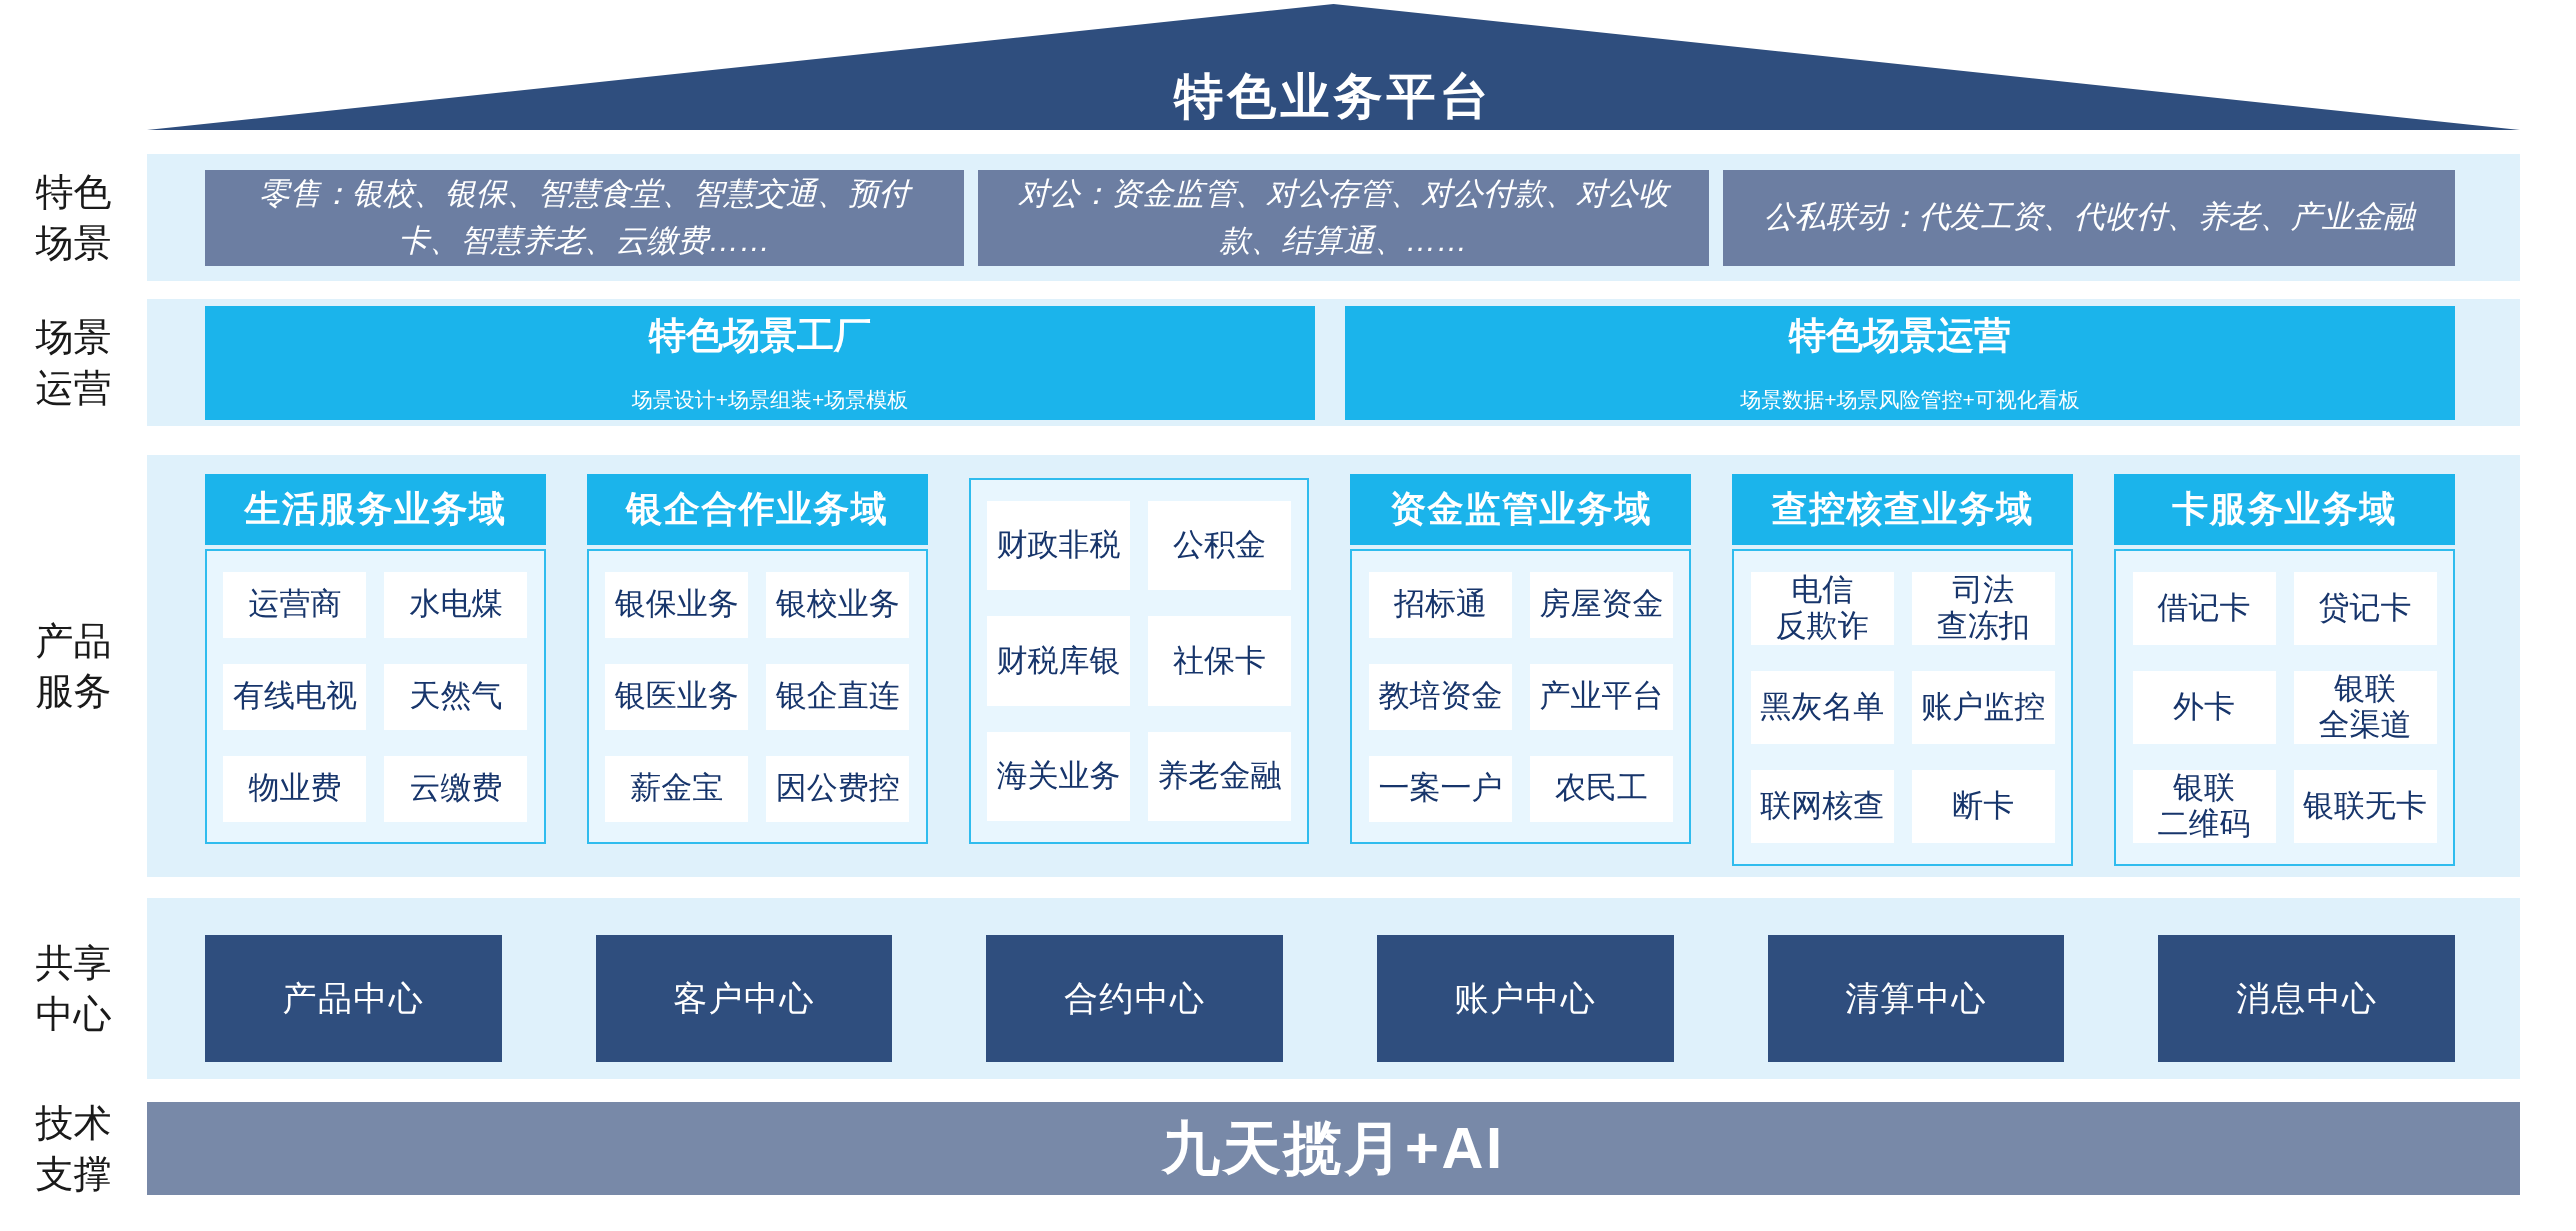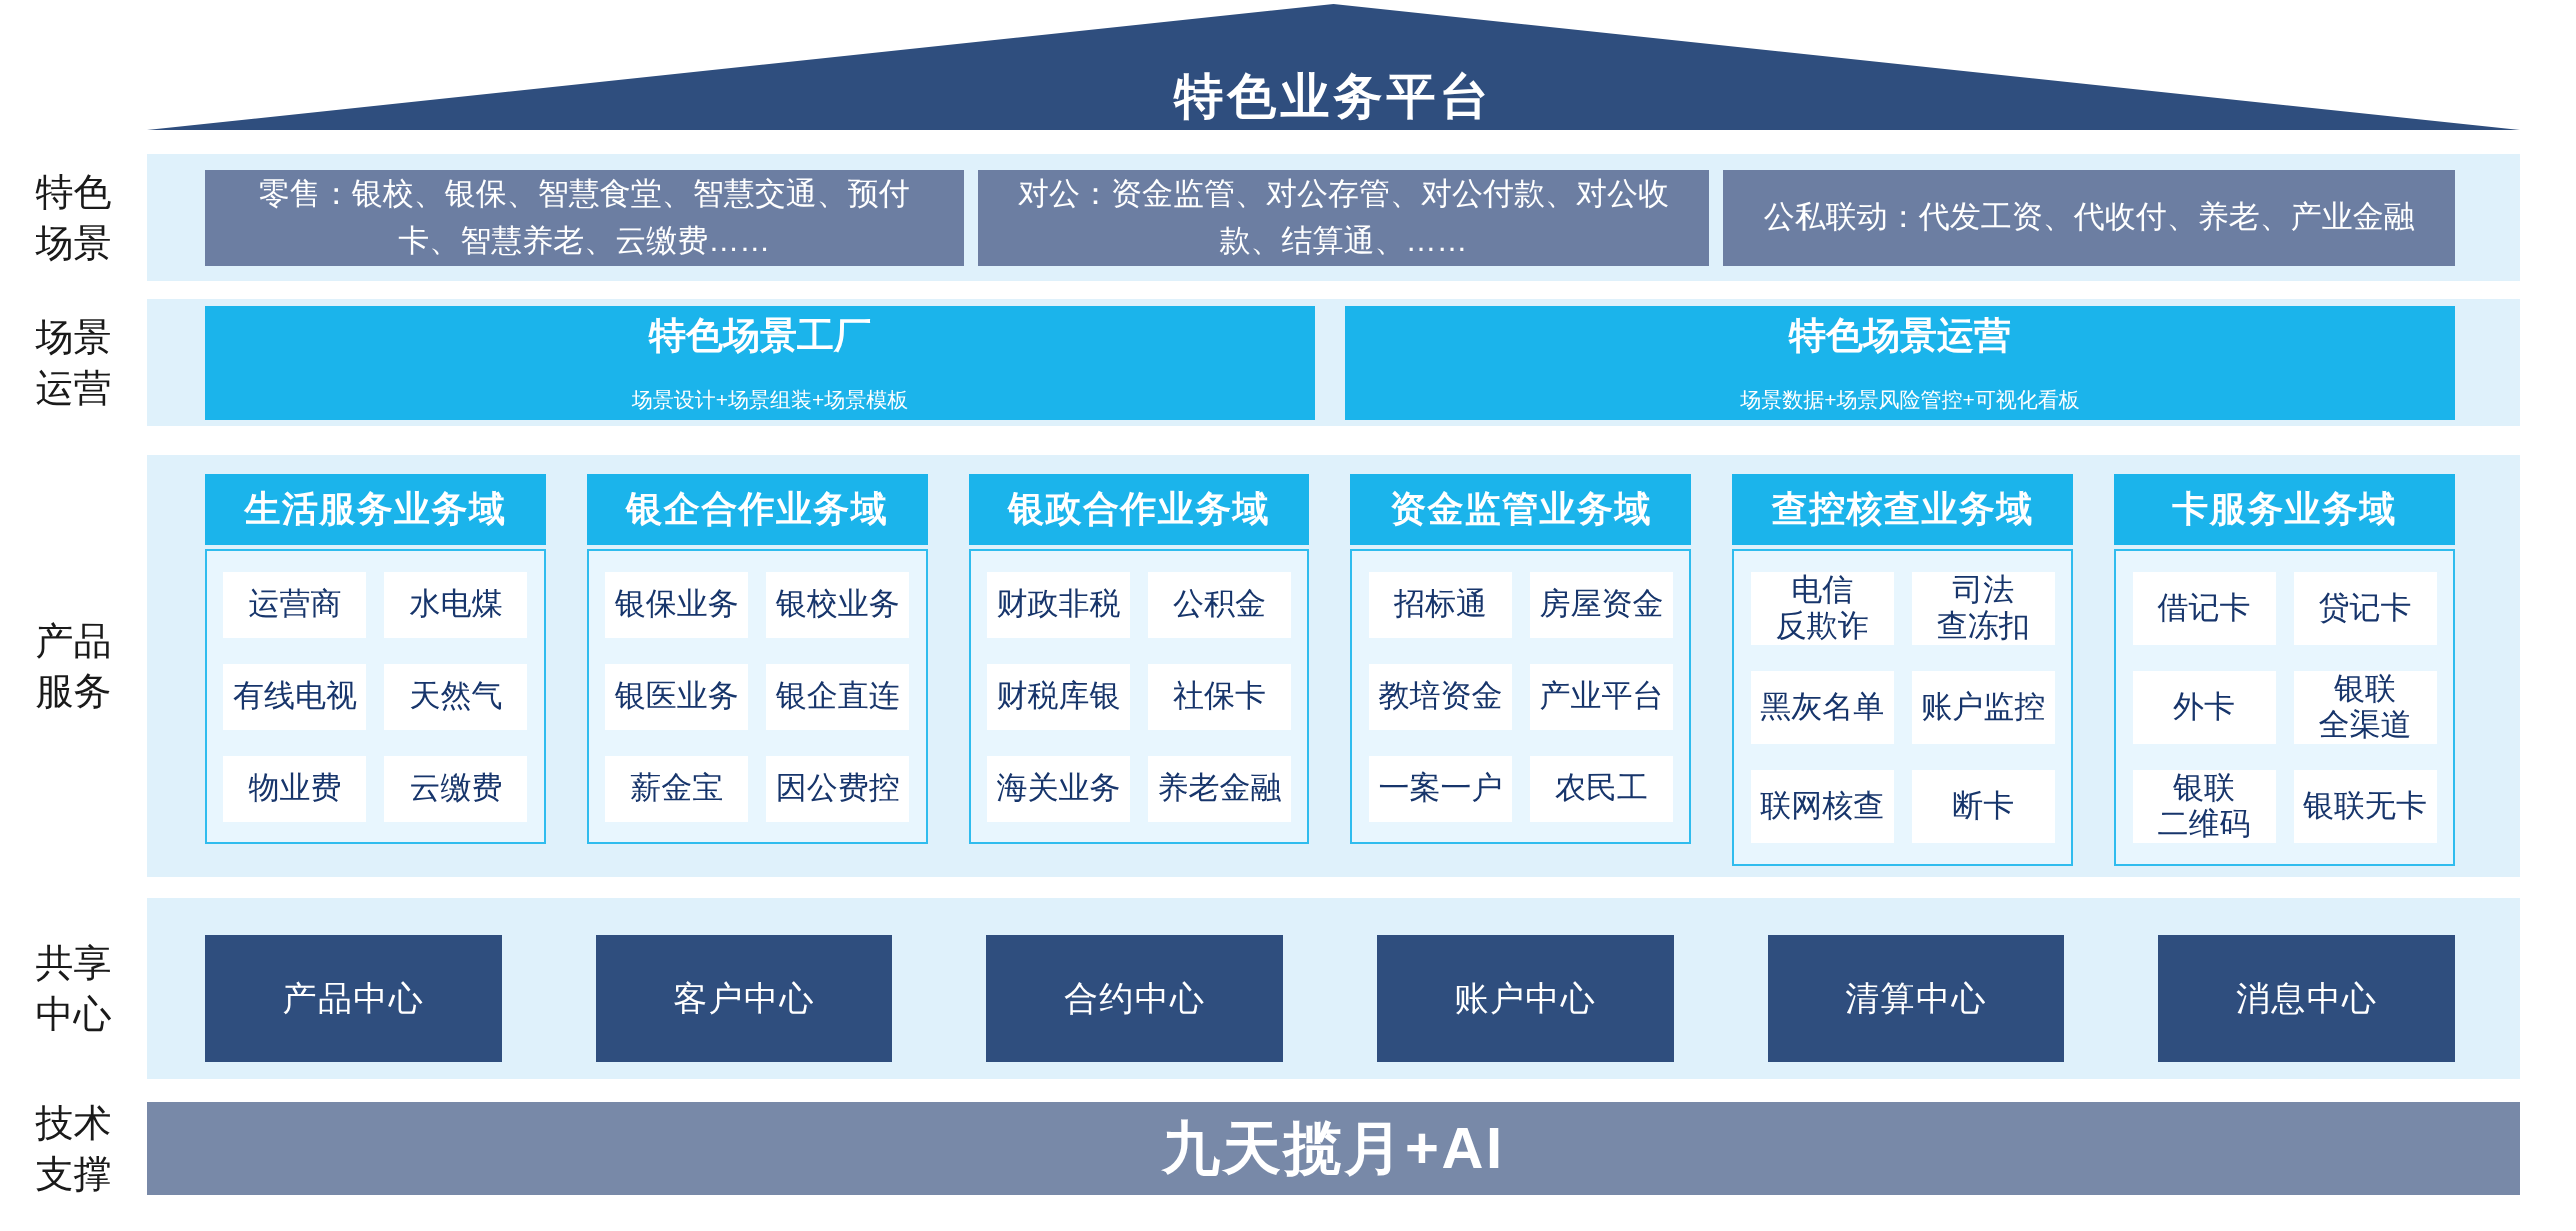--- a/index.html
+++ b/index.html
@@ -105,21 +105,21 @@
   <div class="side-label" style="top:299px;height:127px;">场景
 运营</div>
   <div class="side-label" style="top:455px;height:422px;">产品
 服务</div>
   <div class="side-label" style="top:898px;height:181px;">共享
 中心</div>
   <div class="side-label" style="top:1102px;height:93px;">技术
 支撑</div>
 
   <div class="band" style="top:154px;height:127px;">
-    <div class="band-inner" style="gap:14px;">
+    <div class="band-inner" style="gap:14px;font-style:italic;">
       <div class="scene-box" style="flex:1.04;">零售：银校、银保、智慧食堂、智慧交通、预付卡、智慧养老、云缴费……</div>
       <div class="scene-box" style="flex:1;">对公：资金监管、对公存管、对公付款、对公收款、结算通、……</div>
       <div class="scene-box" style="flex:1;">公私联动：代发工资、代收付、养老、产业金融</div>
     </div>
   </div>
 
   <div class="band" style="top:299px;height:127px;">
     <div class="band-inner" style="gap:30px;">
       <div class="op-box">
         <div class="op-title">特色场景工厂</div>
@@ -153,21 +153,20 @@
           <div class="svc-cell">银保业务</div>
           <div class="svc-cell">银校业务</div>
           <div class="svc-cell">银医业务</div>
           <div class="svc-cell">银企直连</div>
           <div class="svc-cell">薪金宝</div>
           <div class="svc-cell">因公费控</div>
         </div>
       </div>
 
       <div class="domain-col">
-        <div class="domain-header">银政合作业务域</div>
         <div class="domain-body">
           <div class="svc-cell">财政非税</div>
           <div class="svc-cell">公积金</div>
           <div class="svc-cell">财税库银</div>
           <div class="svc-cell">社保卡</div>
           <div class="svc-cell">海关业务</div>
           <div class="svc-cell">养老金融</div>
         </div>
       </div>
 

